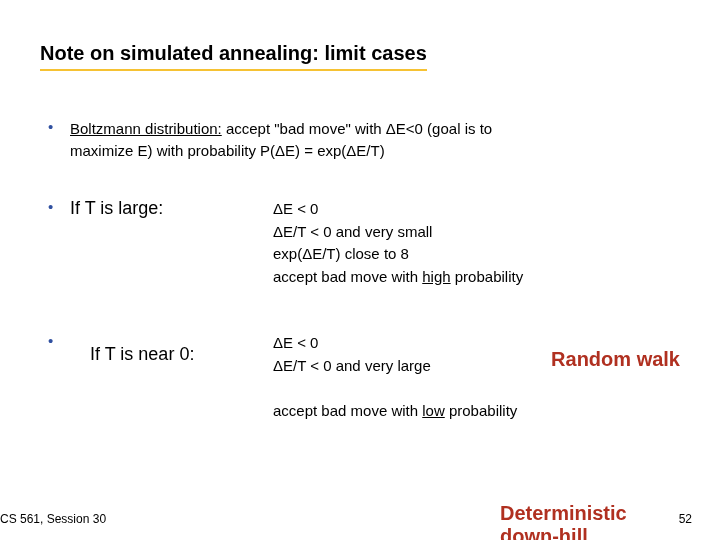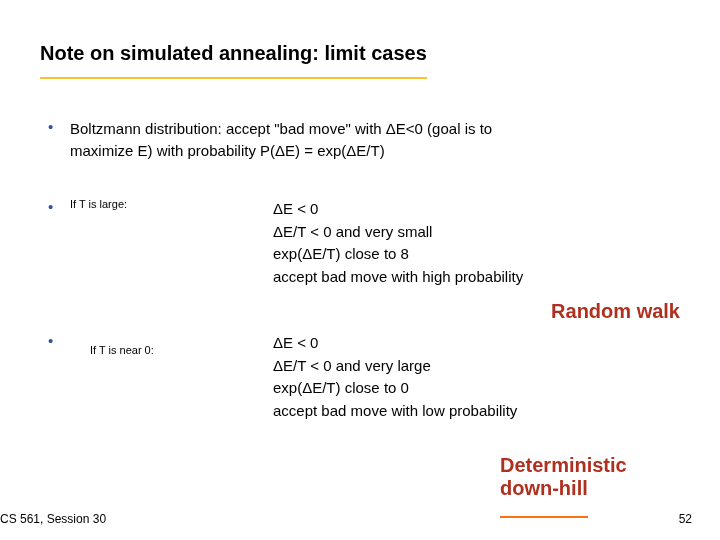--- a/index.html
+++ b/index.html
@@ -19,54 +19,56 @@
     box-sizing: border-box;
   }
   .title {
     position: absolute;
     left: 40px;
     top: 42px;
     font-size: 20px;
     font-weight: bold;
     color: #000;
     border-bottom: 2px solid #f6c233;
-    padding-bottom: 12px;
+    padding-bottom: 4px;
   }
   .dot {
     position: absolute;
     left: 48px;
     color: #3050a0;
     font-size: 15px;
   }
   .btext {
     position: absolute;
     left: 70px;
     right: 40px;
   }
   .under {
+    text-decoration: underline;
     text-align: center;
   }
   .col-left {
     position: absolute;
     left: 70px;
-    font-size: 11px;
+    font-size: 18px;
   }
   .col-right {
     position: absolute;
     left: 232px;
     right: 40px;
     font-size: 15px;
     line-height: 1.5;
     margin-left: 41px;
   }
   .redlabel {
     position: absolute;
     color: #b03020;
     font-weight: bold;
     font-size: 20px;
+    margin-top: 48px;
   }
   .footer-center {
     position: absolute;
     bottom: 14px;
     width: 100%;
     text-align: left;
     font-size: 12px;
     color: #000;
   }
   .footer-right {
@@ -100,21 +102,21 @@
     <span>accept bad move with </span><span class="under">high</span><span> probability</span>
   </div>
 
   <div class="redlabel" style="top:300px; right:40px;">Random walk</div>
 
   <div class="dot" style="top:332px;">•</div>
   <div class="col-left" style="top:344px;margin-left:20px;">If T is near 0:</div>
   <div class="col-right" style="top:332px;">
     <span>ΔE &lt; 0</span><br>
     <span>ΔE/T &lt; 0 and very large</span><br>
-    <span>exp(ΔE/T) close to 0</span><br>
+    <br>
     <span>accept bad move with </span><span class="under">low</span><span> probability</span>
   </div>
 
   <div class="redlabel" style="top:454px; left:500px; line-height:1.15;">
     <span>Deterministic</span><br>
     <span style="border-bottom:2px solid #f97316; padding-bottom:17px;">down-hill</span>
   </div>
 
   <div class="footer-center">CS 561,  Session 30</div>
   <div class="footer-right">52</div>

